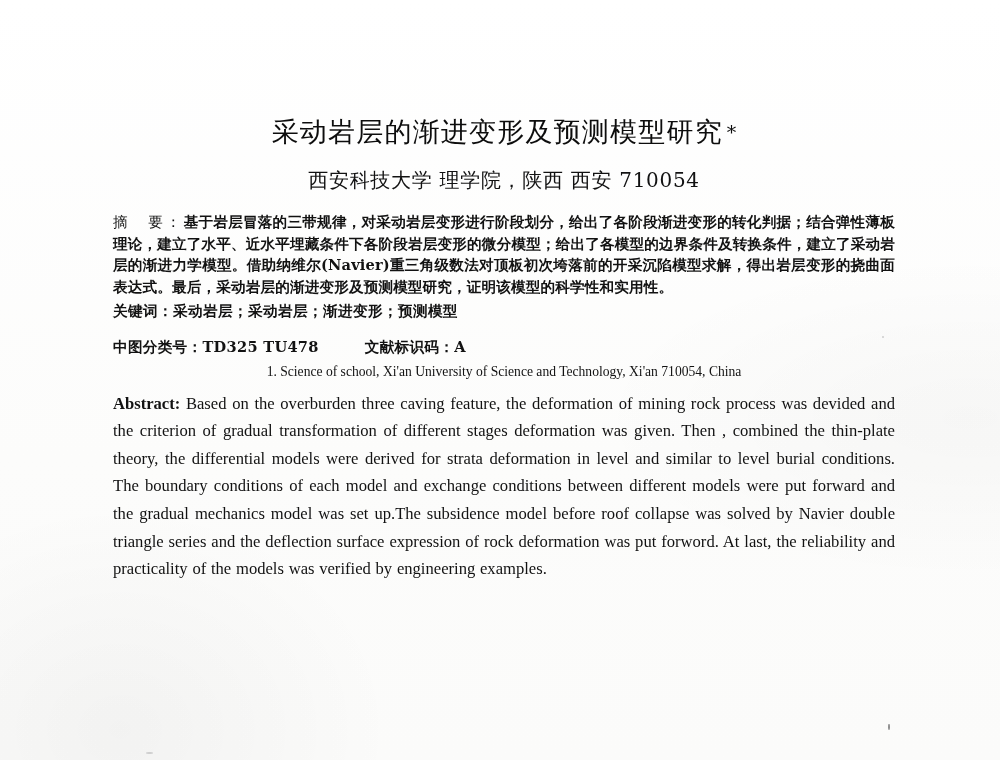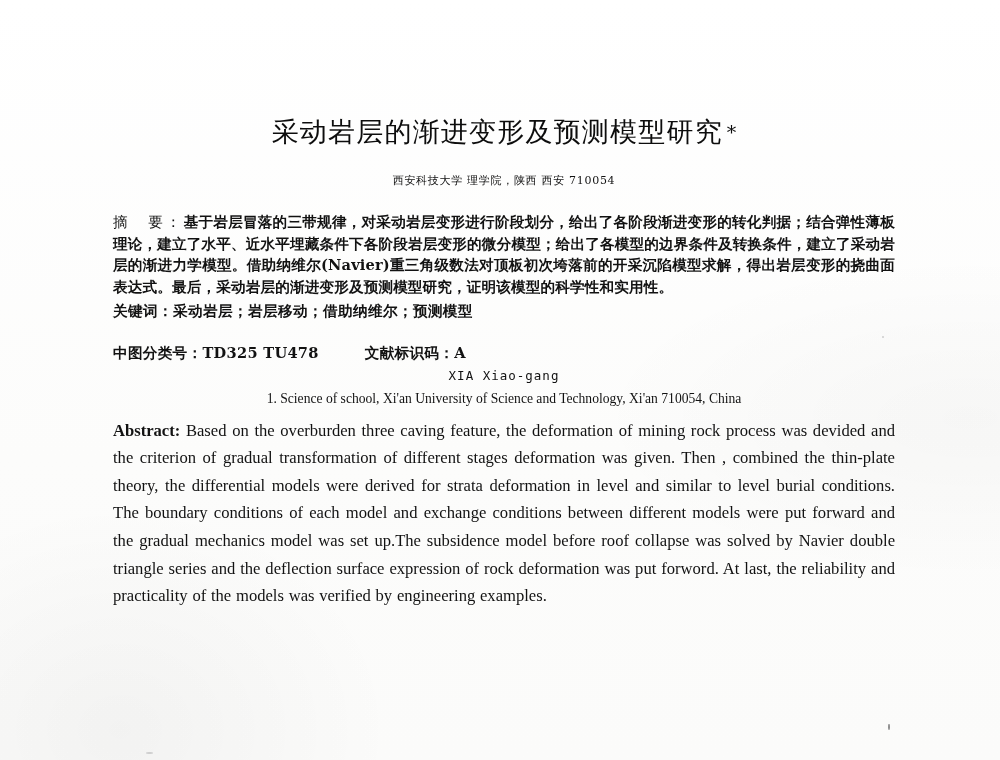--- a/index.html
+++ b/index.html
@@ -57,21 +57,21 @@
     margin-top: 16px;
     text-align: center;
     font-size: 14.5px;
     line-height: 20px;
     letter-spacing: 0.6px;
     font-family: "DejaVu Serif", "Liberation Serif", serif;
   }
   .cn-affil {
     margin-top: 14px;
     text-align: center;
-    font-size: 11px;
+    font-size: 20px;
     line-height: 21px;
     letter-spacing: 0.7px;
     font-family: "DejaVu Serif", "Liberation Serif", serif;
   }
 
   
   .cn-abstract {
     margin-top: 20px;
     font-size: 14.6px;
     line-height: 21.5px;
@@ -90,21 +90,21 @@
     font-size: 14.6px;
     line-height: 21.5px;
     letter-spacing: 0.4px;
     font-family: "DejaVu Serif", "Liberation Serif", serif;
     font-weight: 600;
   }
   .cn-keywords .lbl { font-weight: 700; }
 
   
   .class-row {
-    margin-top: 21px;
+    margin-top: 15px;
     font-size: 14.6px;
     line-height: 20px;
     letter-spacing: 0.3px;
     font-family: "DejaVu Serif", "Liberation Serif", serif;
     font-weight: 600;
     display: block;
   }
   .class-row .gap { display: inline-block; width: 46px; }
 
   
@@ -169,26 +169,25 @@
 
   <div class="content">
 
     <h1 class="cn-title"><span>采动岩层的渐进变形及预测模型研究</span><span class="star">*</span></h1>
 
 
     <div class="cn-affil">西安科技大学 理学院，陕西 西安 710054</div>
 
     <div class="cn-abstract"><span class="lbl">摘　要：</span><span>基于岩层冒落的三带规律，对采动岩层变形进行阶段划分，给出了各阶段渐进变形的转化判据；结合弹性薄板理论，建立了水平、近水平埋藏条件下各阶段岩层变形的微分模型；给出了各模型的边界条件及转换条件，建立了采动岩层的渐进力学模型。借助纳维尔(Navier)重三角级数法对顶板初次垮落前的开采沉陷模型求解，得出岩层变形的挠曲面表达式。最后，采动岩层的渐进变形及预测模型研究，证明该模型的科学性和实用性。</span></div>
 
-    <div class="cn-keywords"><span class="lbl">关键词：</span><span>采动岩层；岩层移动；借助纳维尔；预测模型</span></div>
+    <div class="cn-keywords"><span class="lbl">关键词：</span><span>采动岩层；采动岩层；渐进变形；预测模型</span></div>
 
     <div class="class-row"><span>中图分类号：</span><span>TD325 TU478</span><span class="gap"></span><span>文献标识码：</span><span>A</span></div>
 
 
-    <div class="en-author">XIA Xiao-gang</div>
 
     <div class="en-affil">1. Science of school, Xi'an University of Science and Technology, Xi'an 710054, China</div>
 
     <div class="en-abstract"><span class="lbl">Abstract:</span>
       <span>Based on the overburden three caving feature, the deformation of mining rock process was devided and the criterion of gradual transformation of different stages deformation was given. Then , combined the thin-plate theory, the differential models were derived for strata deformation in level and similar to level burial conditions. The boundary conditions of each model and exchange conditions between different models were put forward and the gradual mechanics model was set up.The subsidence model before roof collapse was solved by Navier double triangle series and the deflection surface expression of rock deformation was put forword. At last, the reliability and practicality of the models was verified by engineering examples.</span></div>
 
 
   </div>
 
   <span class="speck s1"></span>

